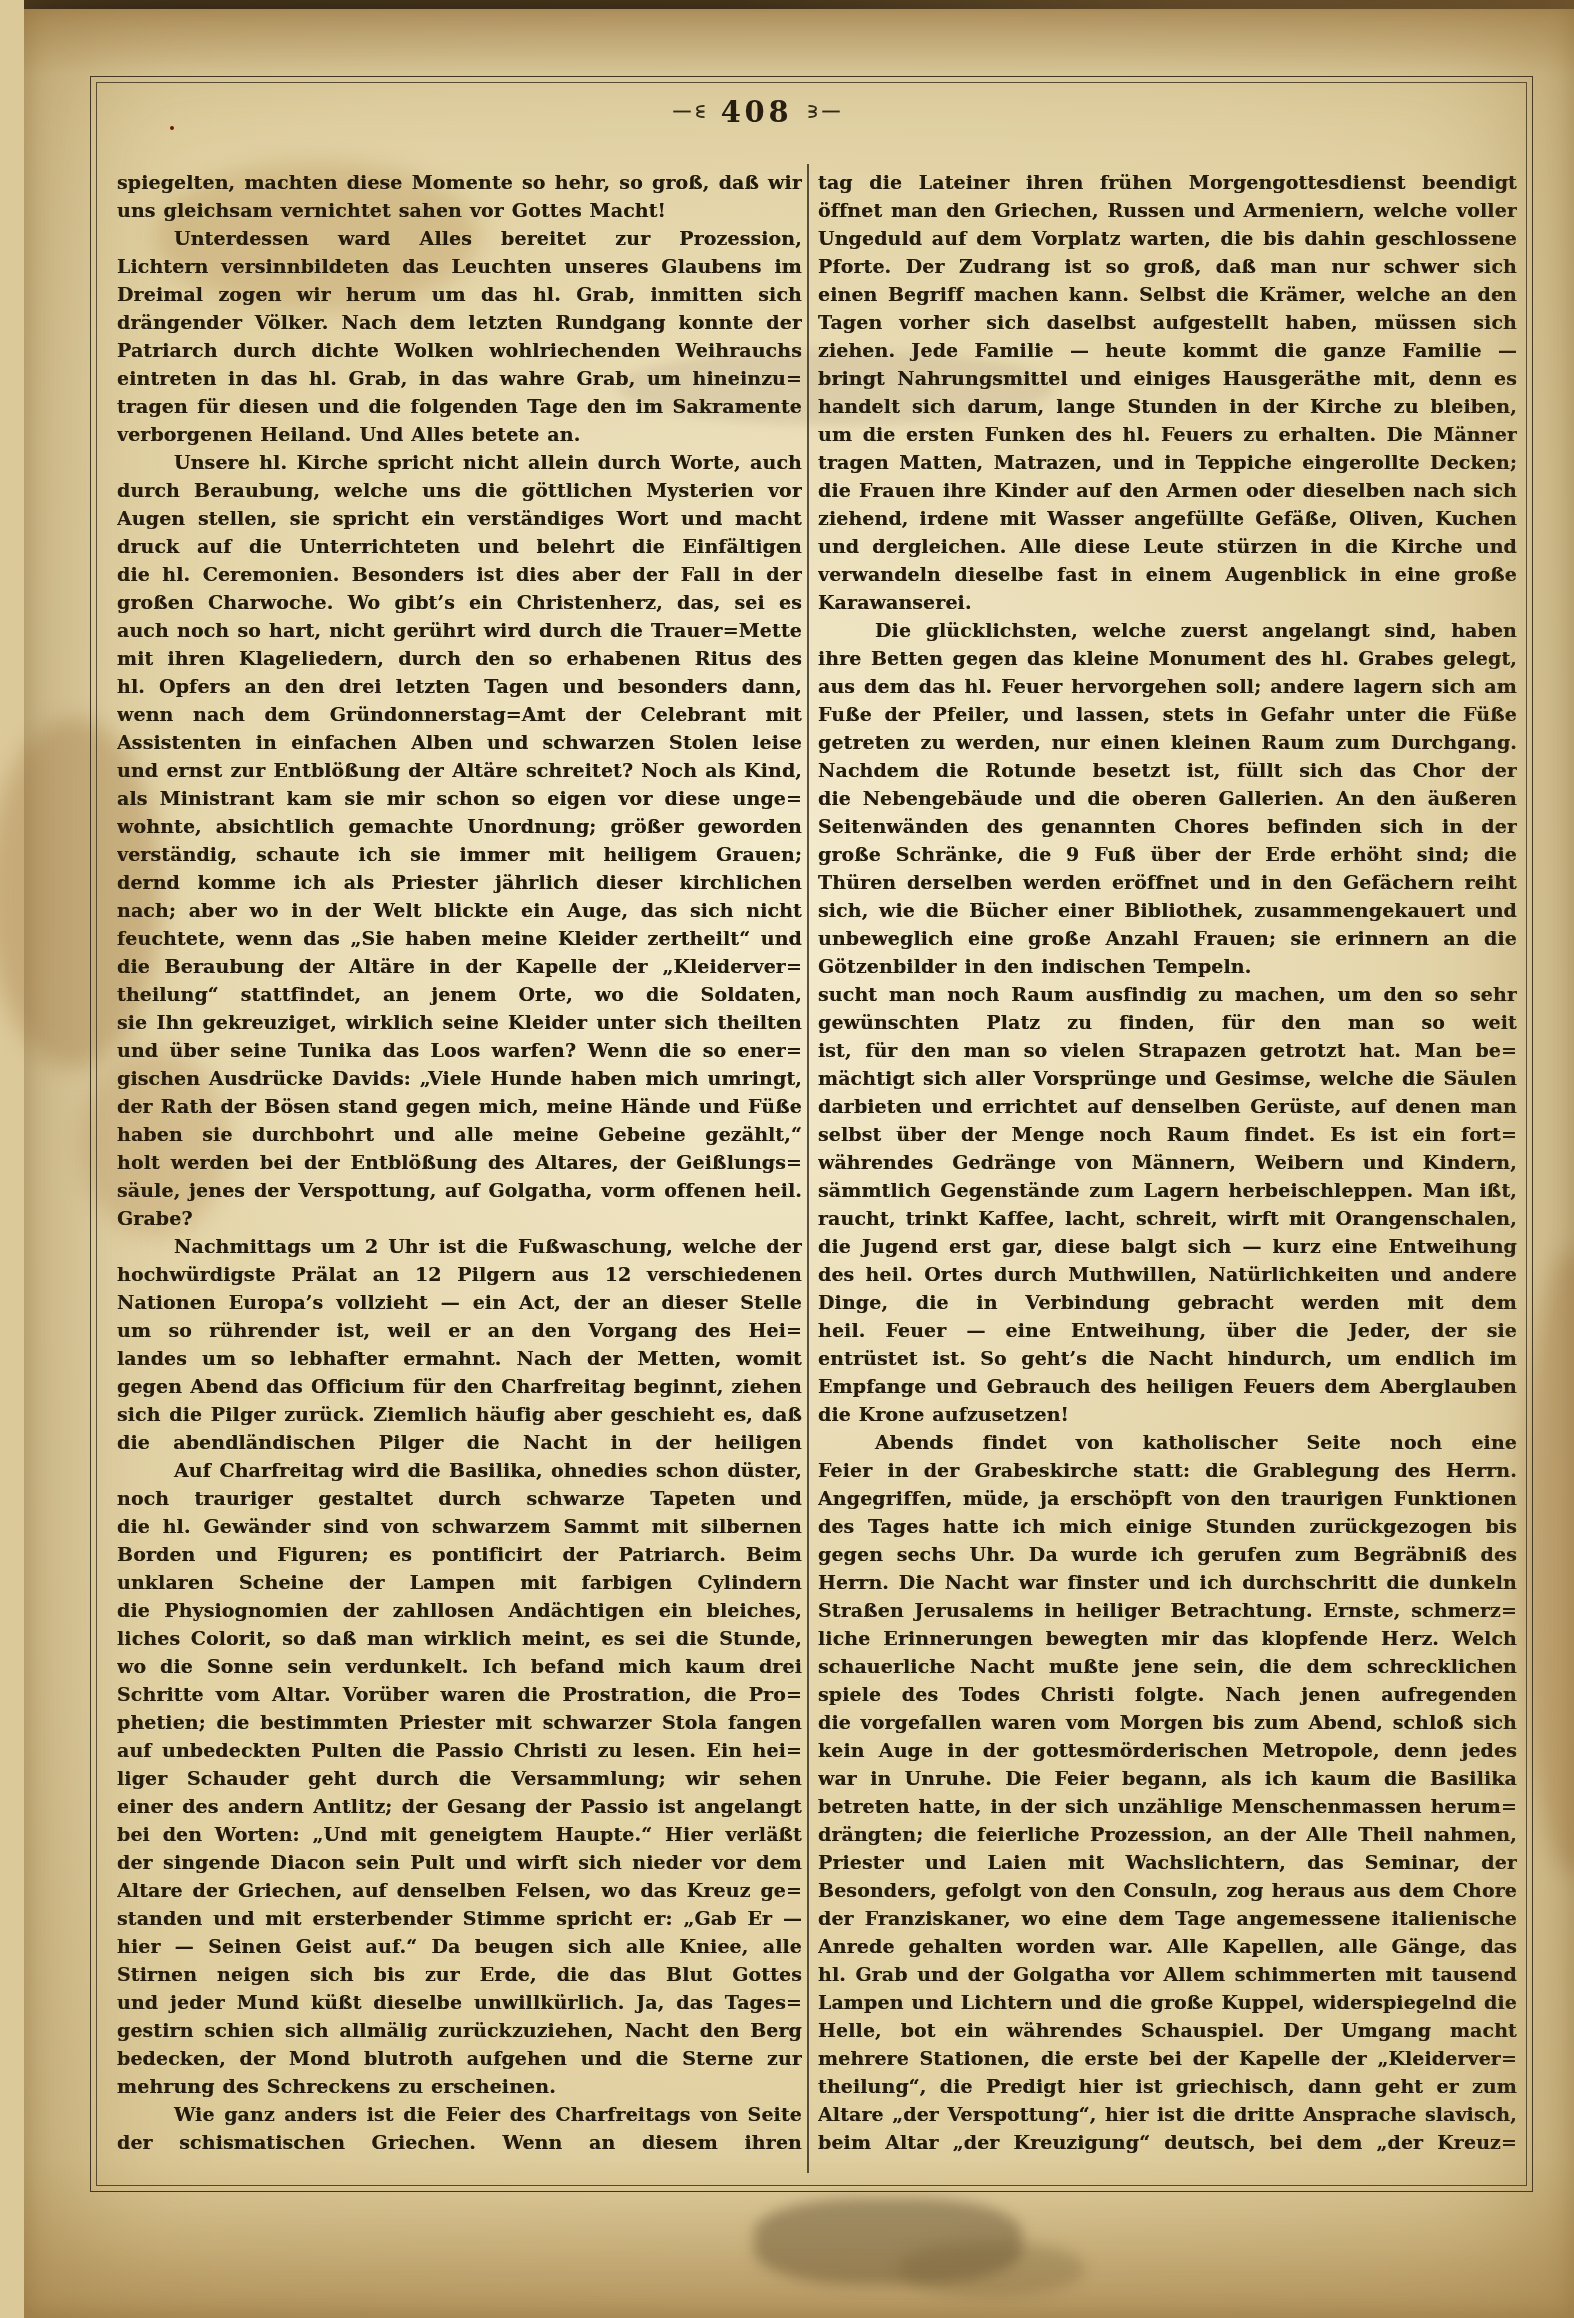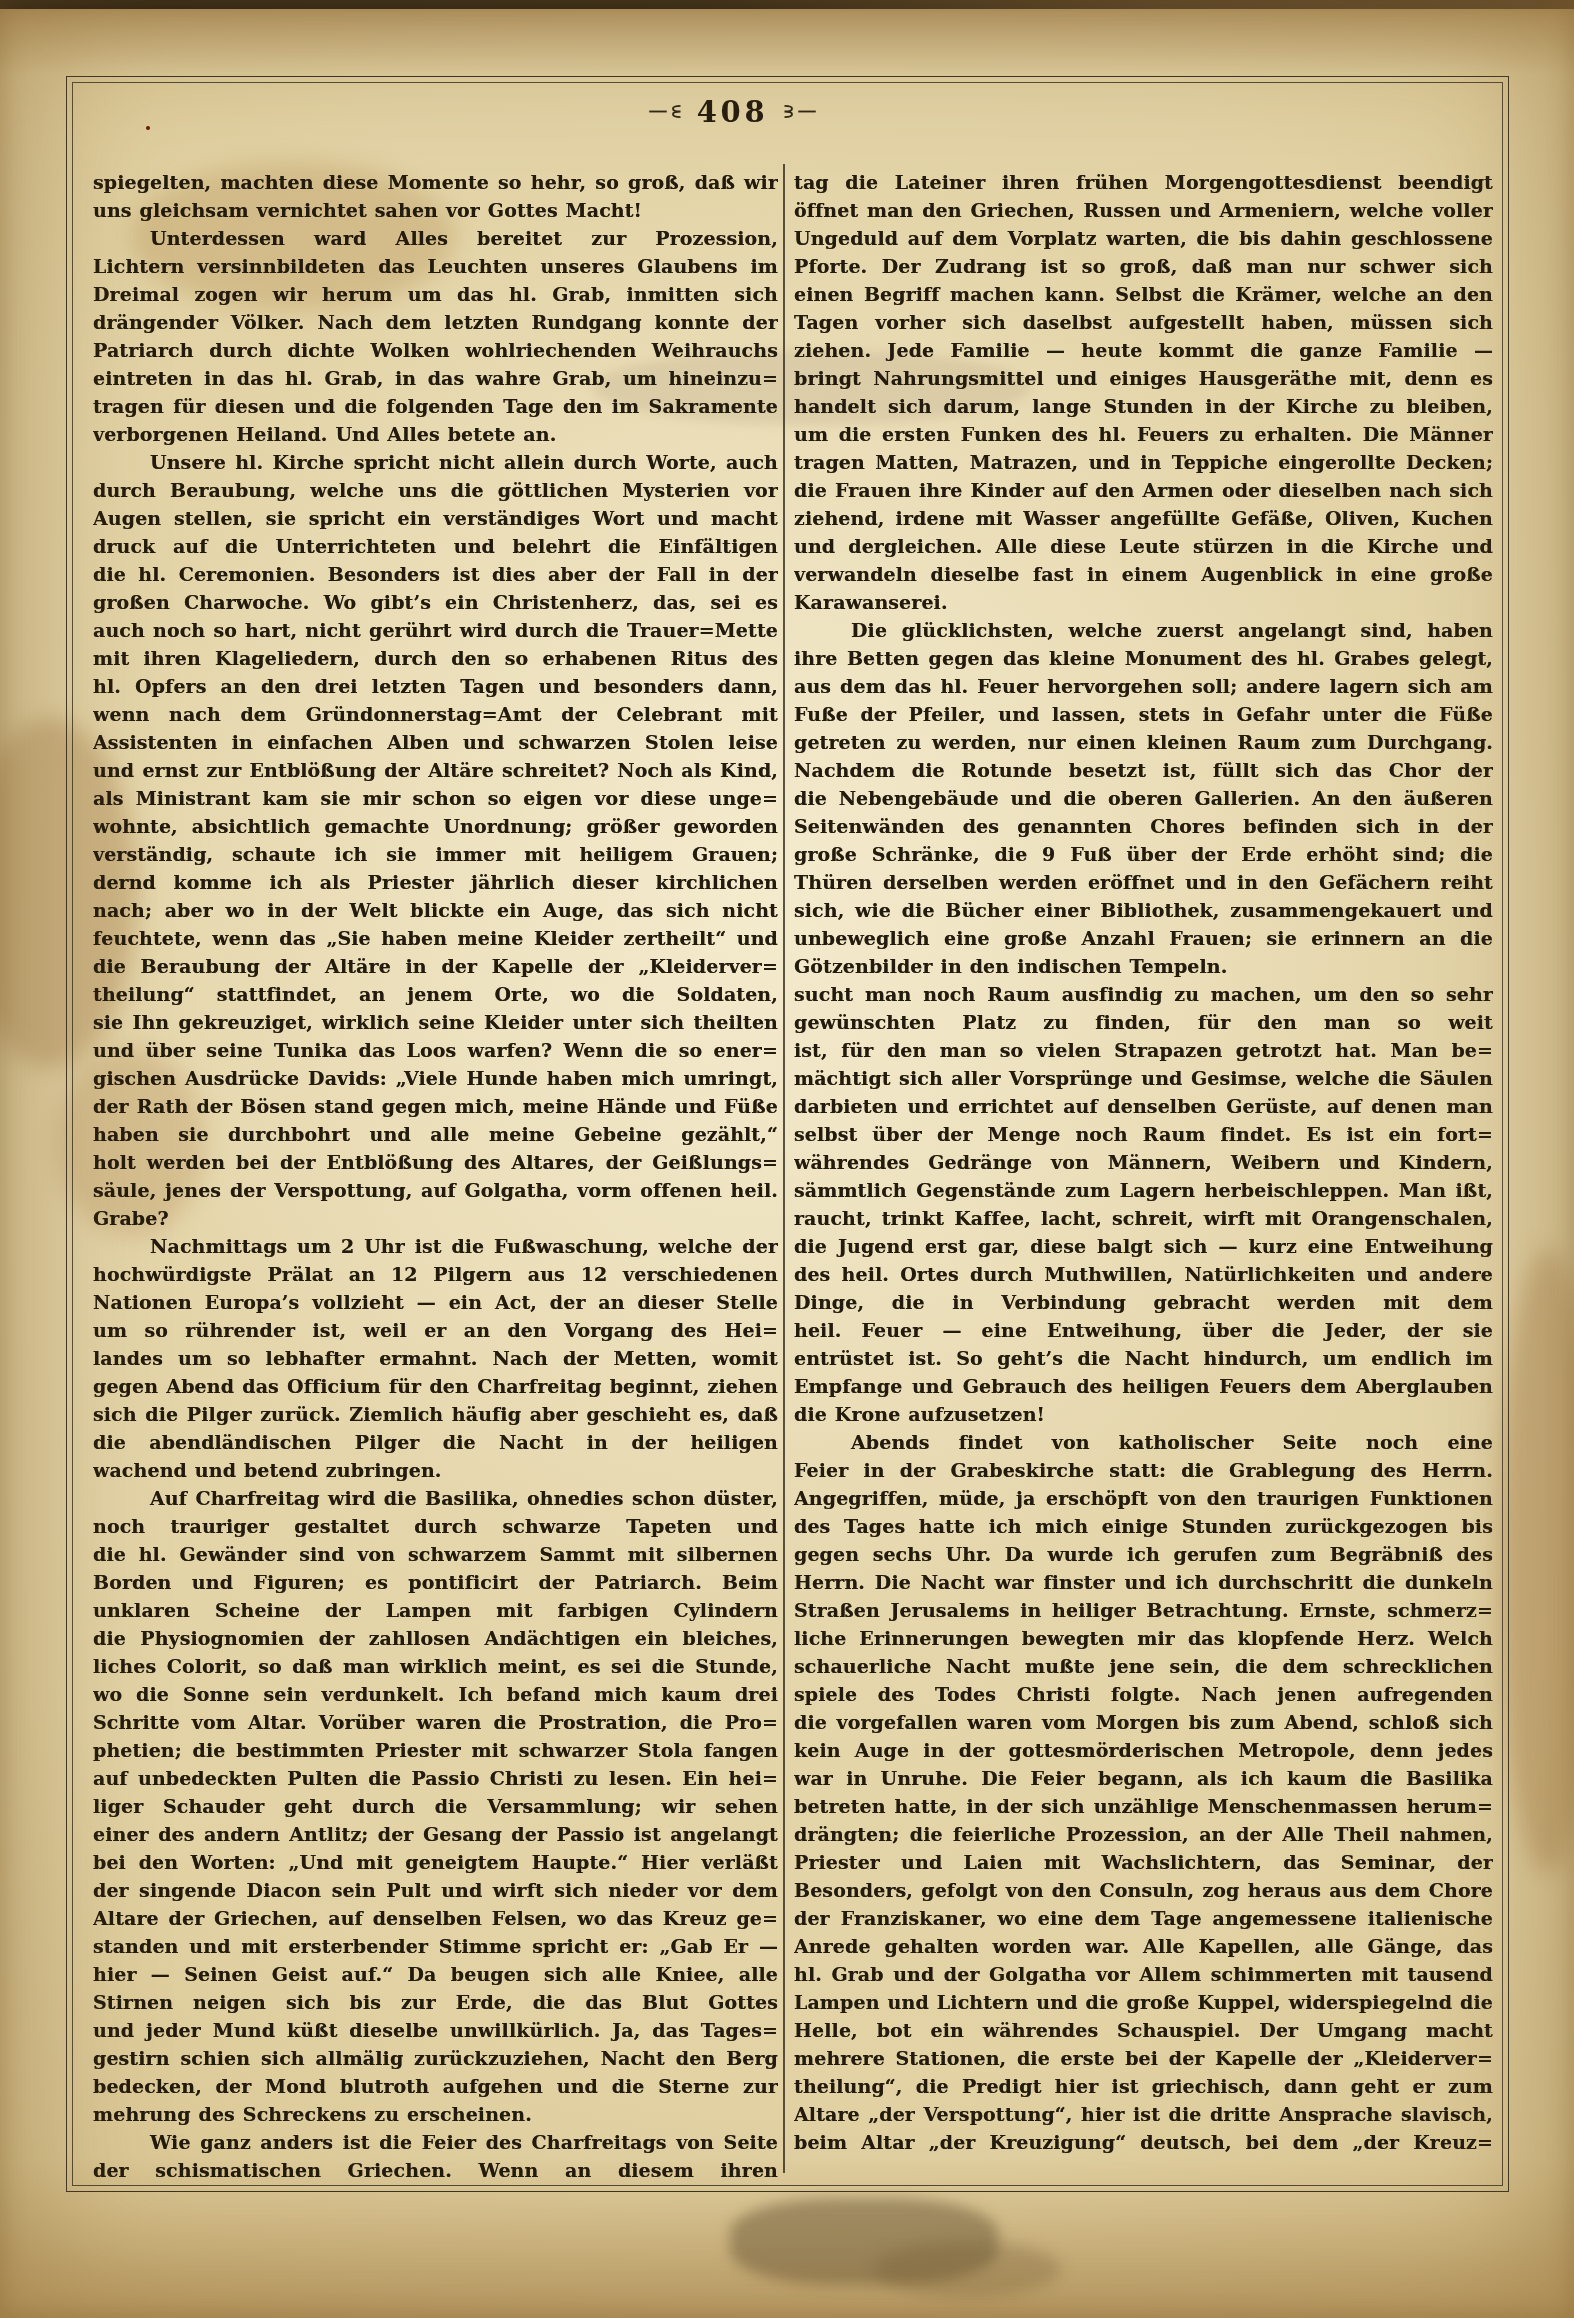--- a/index.html
+++ b/index.html
@@ -6,20 +6,21 @@
   body{
     width:1574px;height:2319px;position:relative;overflow:hidden;
     font-family:"DejaVu Serif","Liberation Serif",serif;
     background-color:#dcc999;
   }
   .paper{
     position:absolute;inset:0;
     background-image:
       radial-gradient(60% 45% at 48% 38%, rgba(248,240,214,0.75), rgba(248,240,214,0) 70%),
       radial-gradient(120% 90% at 50% 45%, #e9dcb6 0%, #e2d2a4 50%, #d3bd87 78%, #bfa267 100%);
+    margin-left: 24px;
   }
   .vignette{
     position:absolute;inset:0;pointer-events:none;
     box-shadow: inset 0 0 125px 37px rgba(130,94,40,0.38), inset 0 0 22.5px 5px rgba(120,85,35,0.28);
   }
   .band-top{
     position:absolute;top:0;left:0;width:100%;height:75px;pointer-events:none;
     background:linear-gradient(to bottom, rgba(140,95,40,0.45), rgba(140,95,40,0));
   }
   .band-bottom{
@@ -142,21 +143,20 @@
         <div class="line">säule, jenes der Verspottung, auf Golgatha, vorm offenen heil.</div>
         <div class="line pend">Grabe?</div>
         <div class="line pstart">Nachmittags um 2 Uhr ist die Fußwaschung, welche der</div>
         <div class="line">hochwürdigste Prälat an 12 Pilgern aus 12 verschiedenen</div>
         <div class="line">Nationen Europa’s vollzieht — ein Act, der an dieser Stelle</div>
         <div class="line">um so rührender ist, weil er an den Vorgang des Hei=</div>
         <div class="line">landes um so lebhafter ermahnt.  Nach der Metten, womit</div>
         <div class="line">gegen Abend das Officium für den Charfreitag beginnt, ziehen</div>
         <div class="line">sich die Pilger zurück.  Ziemlich häufig aber geschieht es, daß</div>
         <div class="line">die abendländischen Pilger die Nacht in der heiligen Grabkirche</div>
-        <div class="line pend">wachend und betend zubringen.</div>
         <div class="line pstart">Auf Charfreitag wird die Basilika, ohnedies schon düster,</div>
         <div class="line">noch trauriger gestaltet durch schwarze Tapeten und Teppiche,</div>
         <div class="line">die hl. Gewänder sind von schwarzem Sammt mit silbernen</div>
         <div class="line">Borden und Figuren; es pontificirt der Patriarch.  Beim</div>
         <div class="line">unklaren Scheine der Lampen mit farbigen Cylindern bekommen</div>
         <div class="line">die Physiognomien der zahllosen Andächtigen ein bleiches, unheim=</div>
         <div class="line">liches Colorit, so daß man wirklich meint, es sei die Stunde,</div>
         <div class="line">wo die Sonne sein verdunkelt.  Ich befand mich kaum drei</div>
         <div class="line">Schritte vom Altar.  Vorüber waren die Prostration, die Pro=</div>
         <div class="line">phetien; die bestimmten Priester mit schwarzer Stola fangen an</div>

